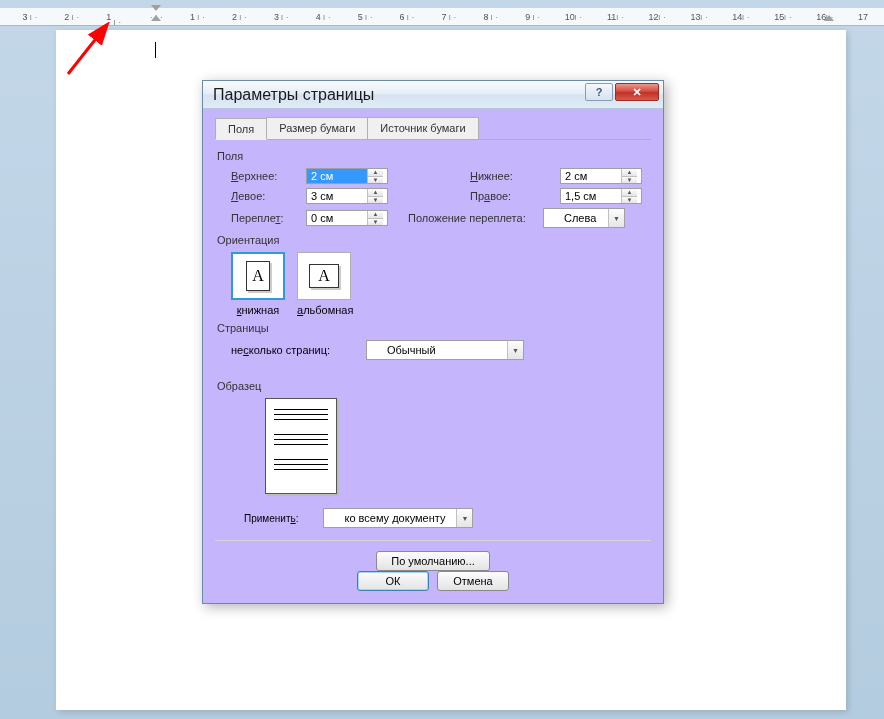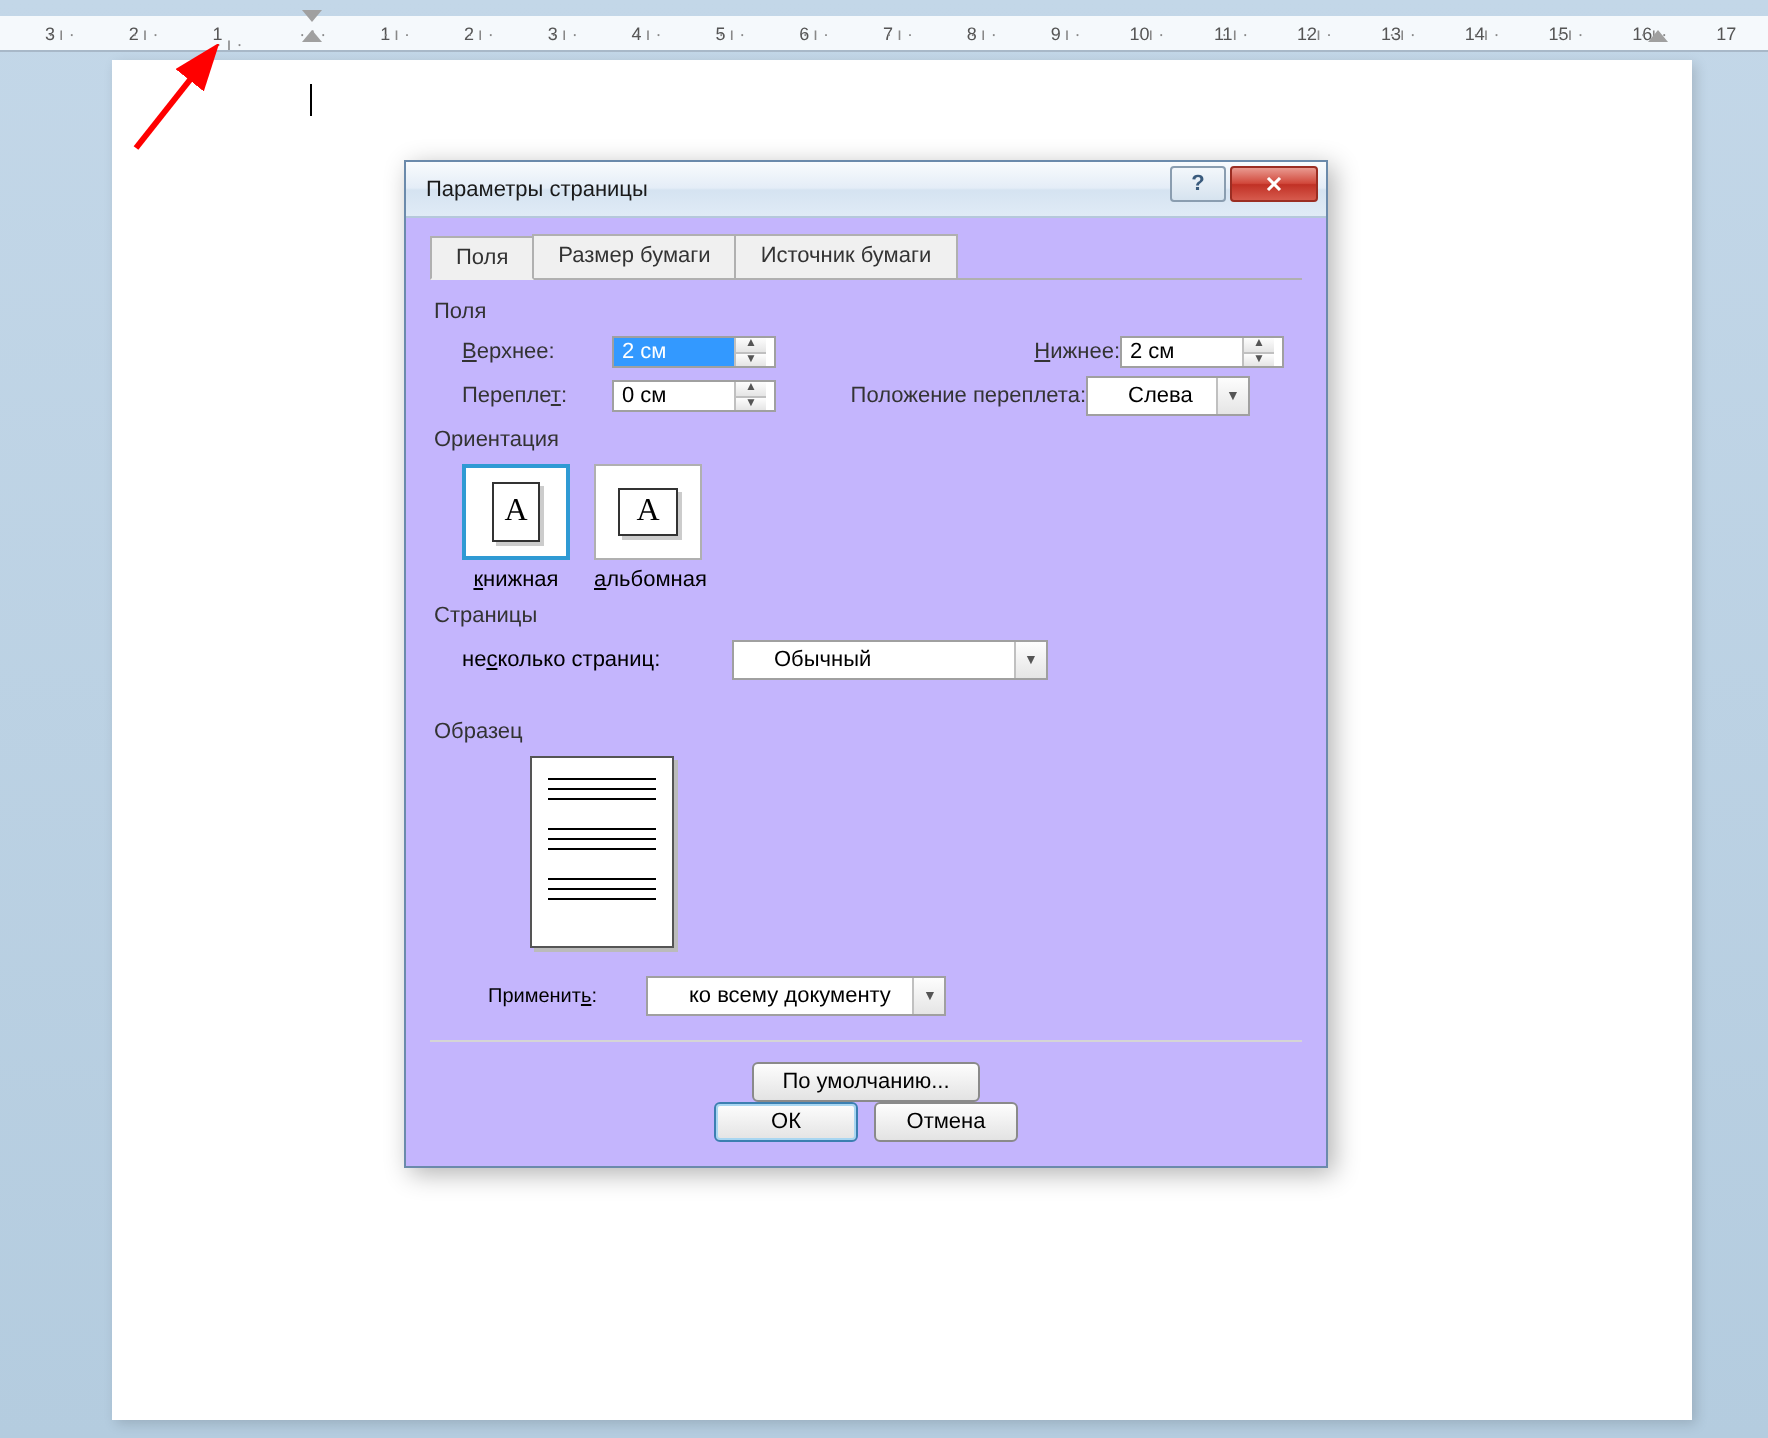--- a/index.html
+++ b/index.html
@@ -109,21 +109,21 @@
     .titlebar {
       height: 28px;
       background: linear-gradient(to bottom, #f9fbfd 0%, #e4edf7 48%, #d5e3f1 52%, #e0ebf6 100%);
       border-bottom: 1px solid #b5c8db;
       display: flex;
       align-items: center;
       padding-left: 10px;
       position: relative;
     }
     .titlebar-title {
-      font-size: 11px;
+      font-size: 16px;
       color: #1a1a1a;
     }
     .titlebar-btns {
       position: absolute;
       right: 4px;
       top: 2px;
       display: flex;
       gap: 0;
     }
     .title-btn {
@@ -215,21 +215,21 @@
     .spin .ar {
       flex: 1;
       display: flex;
       align-items: center;
       justify-content: center;
       background: linear-gradient(to bottom,#fdfdfd,#e5e5e5);
       font-size: 6px;
       color: #555;
     }
     .spin .ar:first-child { border-bottom: 1px solid #c0c0c0; }
-    .right-label { width: 90px; text-align:right; margin-left: 82px;}
+    .right-label { width: 90px; text-align:left; margin-left: 82px;}
     .right-label.short{margin-left: 20px; width:135px;}
     .select {
       display: inline-flex;
       align-items: center;
       border: 1px solid #a0a0a0;
       background: #fff;
       height: 20px;
       padding: 0 0 0 20px;
       font-size: 11px;
     }
@@ -376,20 +376,38 @@
       <span class="field-label right-label"><span class="underline-char">Н</span>ижнее:</span>
       <div class="spin">
         <input value="2 см" style="">
         <div class="arrows">
             <div class="ar">▲</div>
             <div class="ar">▼</div>
           </div>
       </div>
     </div>
 
+    <div class="field-row">
+      <span class="field-label"><span class="underline-char">Л</span>евое:</span>
+      <div class="spin">
+        <input value="3 см" style="">
+        <div class="arrows">
+            <div class="ar">▲</div>
+            <div class="ar">▼</div>
+          </div>
+      </div>
+      <span class="field-label right-label">Пр<span class="underline-char">а</span>вое:</span>
+      <div class="spin">
+        <input value="1,5 см" style="">
+        <div class="arrows">
+            <div class="ar">▲</div>
+            <div class="ar">▼</div>
+          </div>
+      </div>
+    </div>
 
     <div class="field-row">
       <span class="field-label">Перепле<span class="underline-char">т</span>:</span>
       <div class="spin">
         <input value="0 см" style="">
         <div class="arrows">
             <div class="ar">▲</div>
             <div class="ar">▼</div>
           </div>
       </div>

